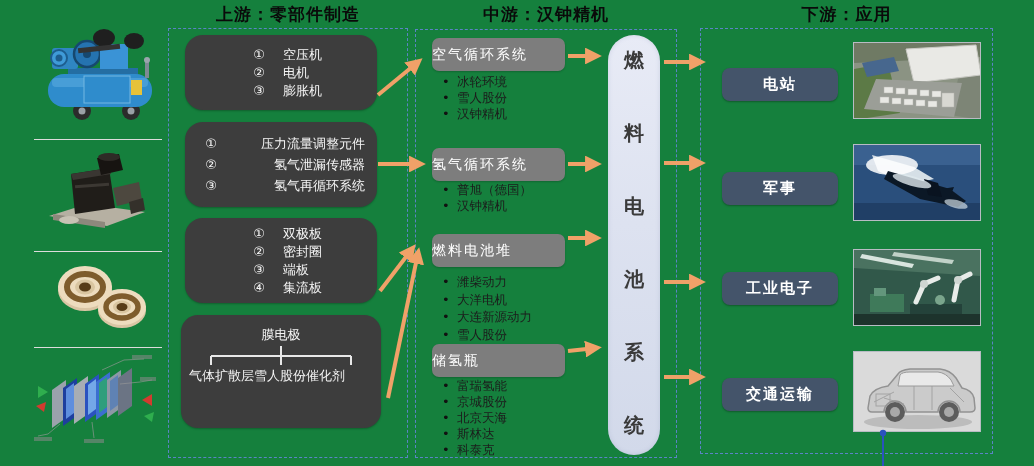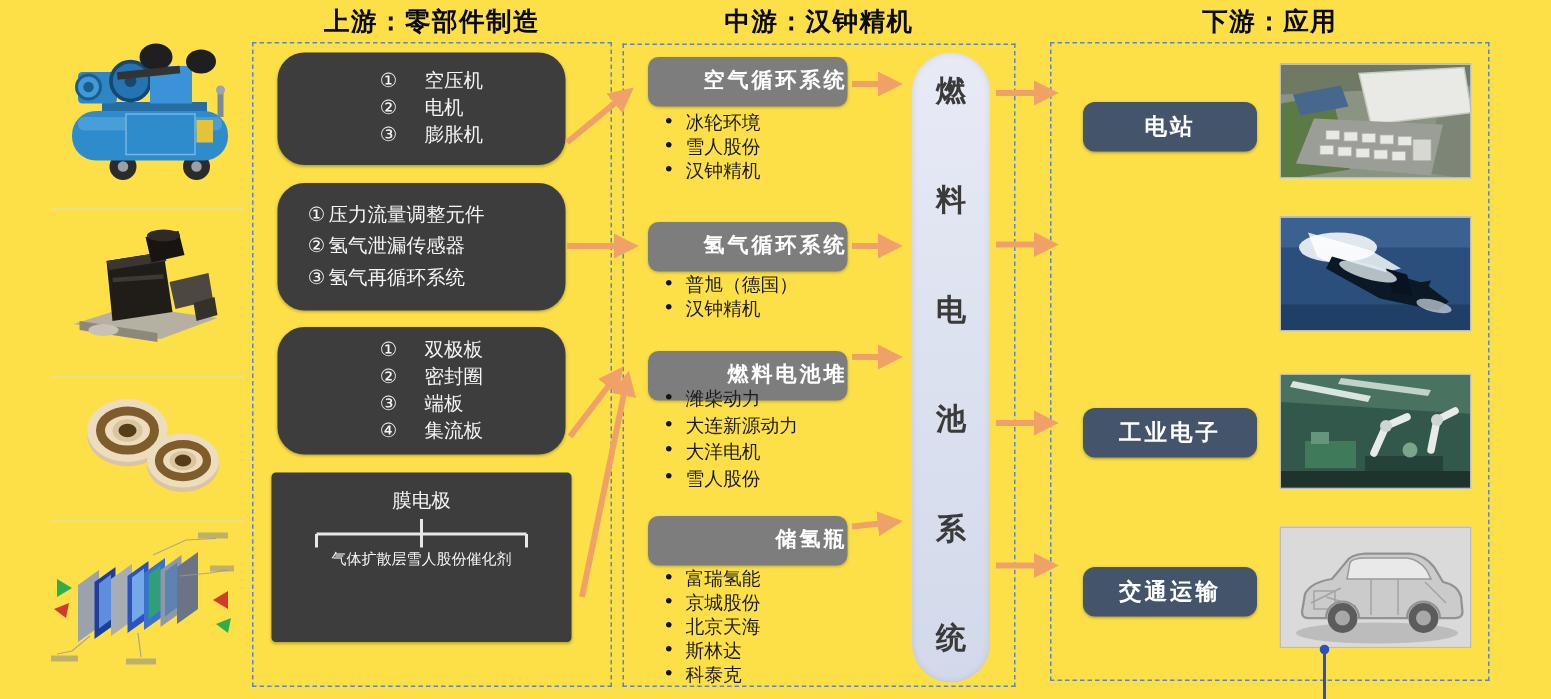--- a/index.html
+++ b/index.html
@@ -1,59 +1,59 @@
 <!DOCTYPE html>
 <html><head>
 <meta charset="utf-8">
 <style>
   *{margin:0;padding:0;box-sizing:border-box}
   html,body{background:#ffffff}
   body{font-family:"DejaVu Sans","Liberation Sans",sans-serif;color:#111}
-  .canvas{position:relative;width:1034px;height:466px;background:#fde047;overflow:hidden}
+  .canvas{position:relative;width:1034px;height:466px;background:#15803d;overflow:hidden}
 
   .hdr{position:absolute;top:3px;font-size:17px;font-weight:bold;color:#0a0a0a;text-align:center;letter-spacing:1px}
   #hdr-up{left:168px;width:240px}
   #hdr-mid{left:415px;width:262px}
   #hdr-down{left:700px;width:293px}
 
   .dashed{position:absolute;border:1.5px dashed #5b84c6;background:transparent}
   #panel-up{left:168px;top:28px;width:240px;height:430px}
   #panel-mid{left:415px;top:29px;width:262px;height:429px}
   #panel-down{left:700px;top:28px;width:293px;height:426px}
 
   
   .photo{position:absolute}
   .sep{position:absolute;left:34px;width:128px;height:1px;background:#dcdcdc}
 
   
   .darkbox{position:absolute;background:#3d3d3d;border-radius:18px;color:#f5f5f5;font-size:13px;line-height:1;box-shadow:0 1px 2px rgba(0,0,0,.25)}
   #db1{left:185px;top:35px;width:192px;height:75px;display:flex;flex-direction:column;justify-content:center;gap:5px;padding-left:66px}
   #db2{left:185px;top:122px;width:192px;height:85px;display:flex;flex-direction:column;justify-content:center;gap:8px;padding:0 12px 0 18px}
   #db3{left:185px;top:218px;width:192px;height:85px;display:flex;flex-direction:column;justify-content:center;gap:5px;padding-left:66px}
-  #db4{left:181px;top:315px;width:200px;height:113px;border-radius:3px;padding-top:13px;text-align:center}
+  #db4{left:181px;top:315px;width:200px;height:113px;border-radius:17px;padding-top:13px;text-align:center}
   .nrow{display:flex;align-items:center}
   .nrow .num{width:16px;text-align:center;font-size:13px}
   .nrow .lbl{margin-left:16px;white-space:nowrap}
-  #db2 .nrow .lbl{margin-left:0;flex:1;text-align:left}
+  #db2 .nrow .lbl{margin-left:0;flex:1;text-align:right}
   .tree-root{font-size:13px}
   .tree-conn{display:block;margin:4px auto 2px auto}
-  .tree-children{display:flex;justify-content:center;padding:0 8px;font-size:10px;white-space:nowrap}
-
-  
-  .graybox{position:absolute;left:432px;width:133px;height:33px;background:#7d7d7d;border-radius:7px;color:#fff;font-size:14px;font-weight:bold;text-align:right;line-height:33px;letter-spacing:2px;box-shadow:0 1px 2px rgba(0,0,0,.2)}
+  .tree-children{display:flex;justify-content:flex-start;padding:0 8px;font-size:13px;white-space:nowrap}
+
+  
+  .graybox{position:absolute;left:432px;width:133px;height:33px;background:#7d7d7d;border-radius:7px;color:#fff;font-size:14px;font-weight:normal;text-align:left;line-height:33px;letter-spacing:2px;box-shadow:0 1px 2px rgba(0,0,0,.2)}
   #g1{top:38px}
   #g2{top:148px}
   #g3{top:234px}
   #g4{top:344px}
   .companies{position:absolute;left:440px;width:170px;font-size:12.5px;color:#1c1c1c}
   .crow{position:relative;padding-left:17px;white-space:nowrap}
   .crow::before{content:"\2022";position:absolute;left:2px;top:0;font-size:13px;color:#111}
   #l1{top:74px}  #l1 .crow{line-height:16px}
   #l2{top:182px} #l2 .crow{line-height:16px}
-  #l3{top:257px} #l3 .crow{line-height:17.5px}
+  #l3{top:273px} #l3 .crow{line-height:17.5px}
   #l4{top:378px} #l4 .crow{line-height:16px}
 
   
   .capsule{position:absolute;left:608px;top:35px;width:52px;height:420px;border-radius:26px;
     background:linear-gradient(180deg,#e8ebf6 0%,#dde2f0 45%,#d2d9ea 100%);
     display:flex;flex-direction:column;justify-content:space-between;align-items:center;
     padding:12px 0 16px 0;font-size:20px;font-weight:bold;color:#3a3a3a;box-shadow:inset 0 0 4px rgba(120,130,170,.25)}
 
   
   .appbtn{position:absolute;left:722px;width:116px;height:33px;background:#44546a;border-radius:8px;color:#fff;
@@ -247,22 +247,22 @@
 
   <div class="graybox" id="g2">氢气循环系统</div>
   <div class="companies" id="l2">
     <div class="crow"><span>普旭（德国）</span></div>
     <div class="crow"><span>汉钟精机</span></div>
   </div>
 
   <div class="graybox" id="g3">燃料电池堆</div>
   <div class="companies" id="l3">
     <div class="crow"><span>潍柴动力</span></div>
+    <div class="crow"><span>大洋电机</span></div>
     <div class="crow"><span>大连新源动力</span></div>
-    <div class="crow"><span>大洋电机</span></div>
     <div class="crow"><span>雪人股份</span></div>
   </div>
 
   <div class="graybox" id="g4">储氢瓶</div>
   <div class="companies" id="l4">
     <div class="crow"><span>富瑞氢能</span></div>
     <div class="crow"><span>京城股份</span></div>
     <div class="crow"><span>北京天海</span></div>
     <div class="crow"><span>斯林达</span></div>
     <div class="crow"><span>科泰克</span></div>
@@ -271,20 +271,21 @@
   <div class="capsule">
     <span>燃</span>
     <span>料</span>
     <span>电</span>
     <span>池</span>
     <span>系</span>
     <span>统</span>
   </div>
 
   <div class="appbtn" id="a1">电站</div>
+  <div class="appbtn" id="a2">军事</div>
   <div class="appbtn" id="a3">工业电子</div>
   <div class="appbtn" id="a4">交通运输</div>
 
   <div class="appimg" id="i1">
     <svg width="128" height="77" viewBox="0 0 128 77">
       <rect width="128" height="77" fill="#8b9383"></rect>
       <polygon points="0,0 128,0 128,14 0,20" fill="#6f7a64"></polygon>
       <polygon points="0,26 34,20 46,70 0,77" fill="#5c7a46"></polygon>
       <polygon points="104,36 128,32 128,77 96,72" fill="#7d8576"></polygon>
       <polygon points="52,6 122,2 127,32 60,40" fill="#e9e9e5" stroke="#c9c9c4" stroke-width="1"></polygon>

